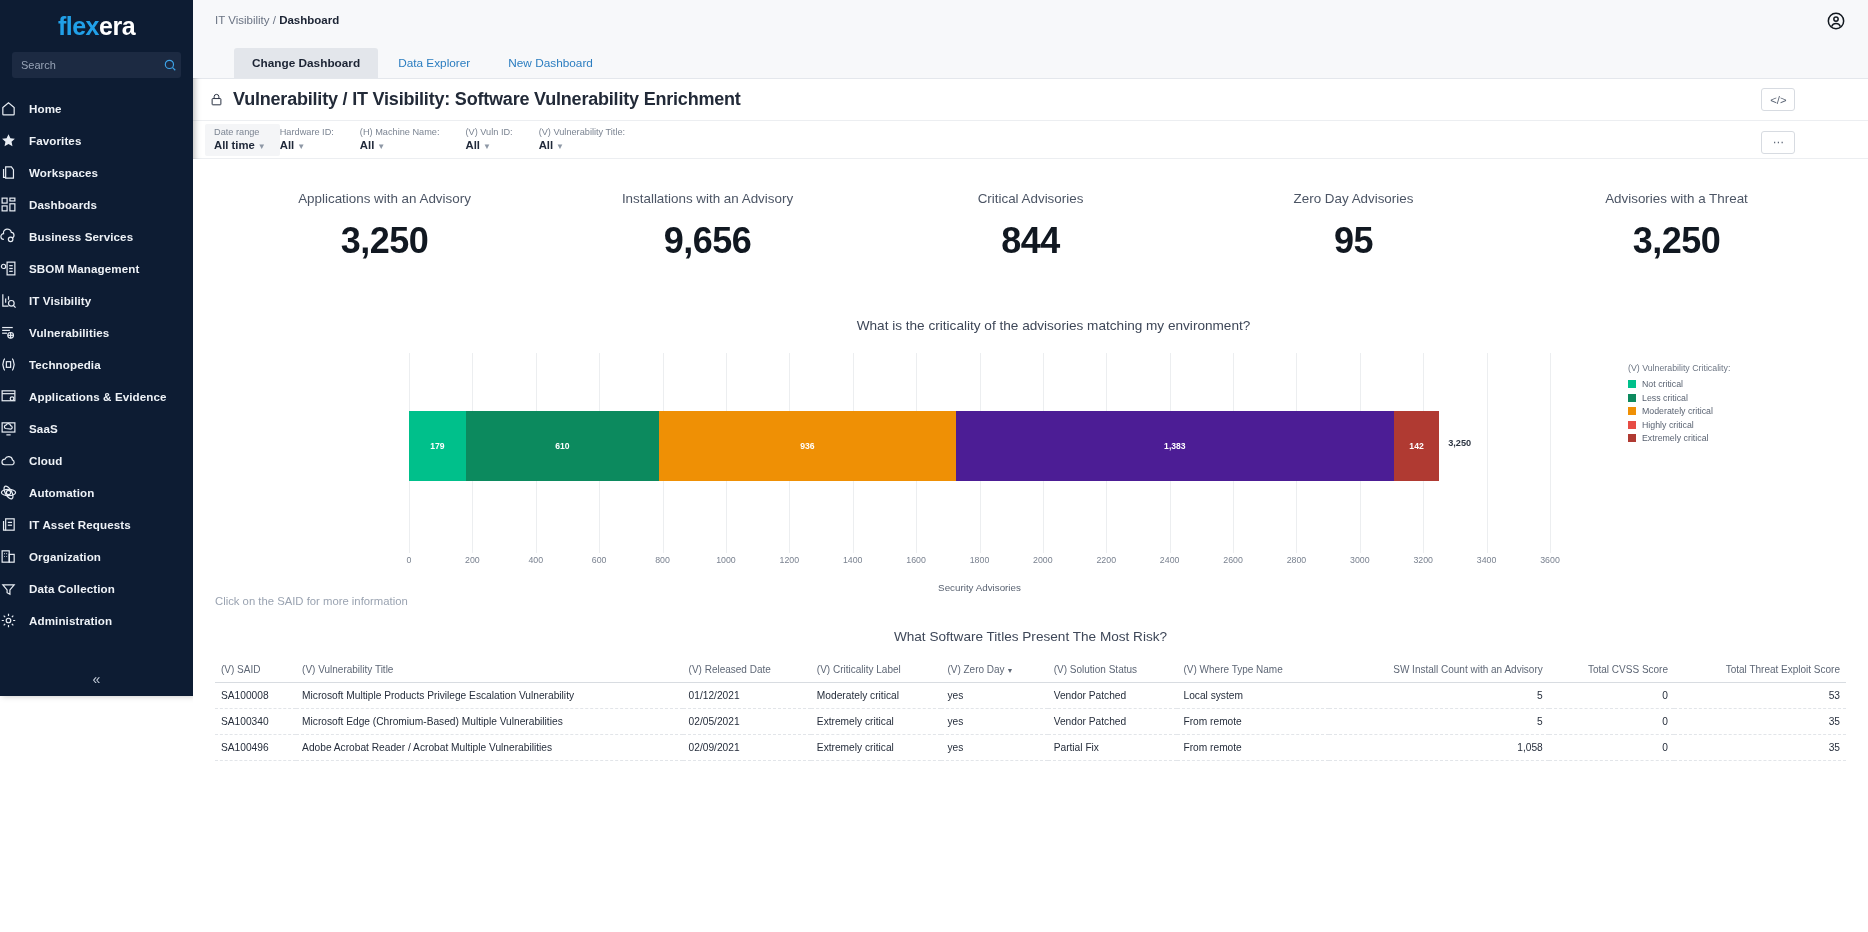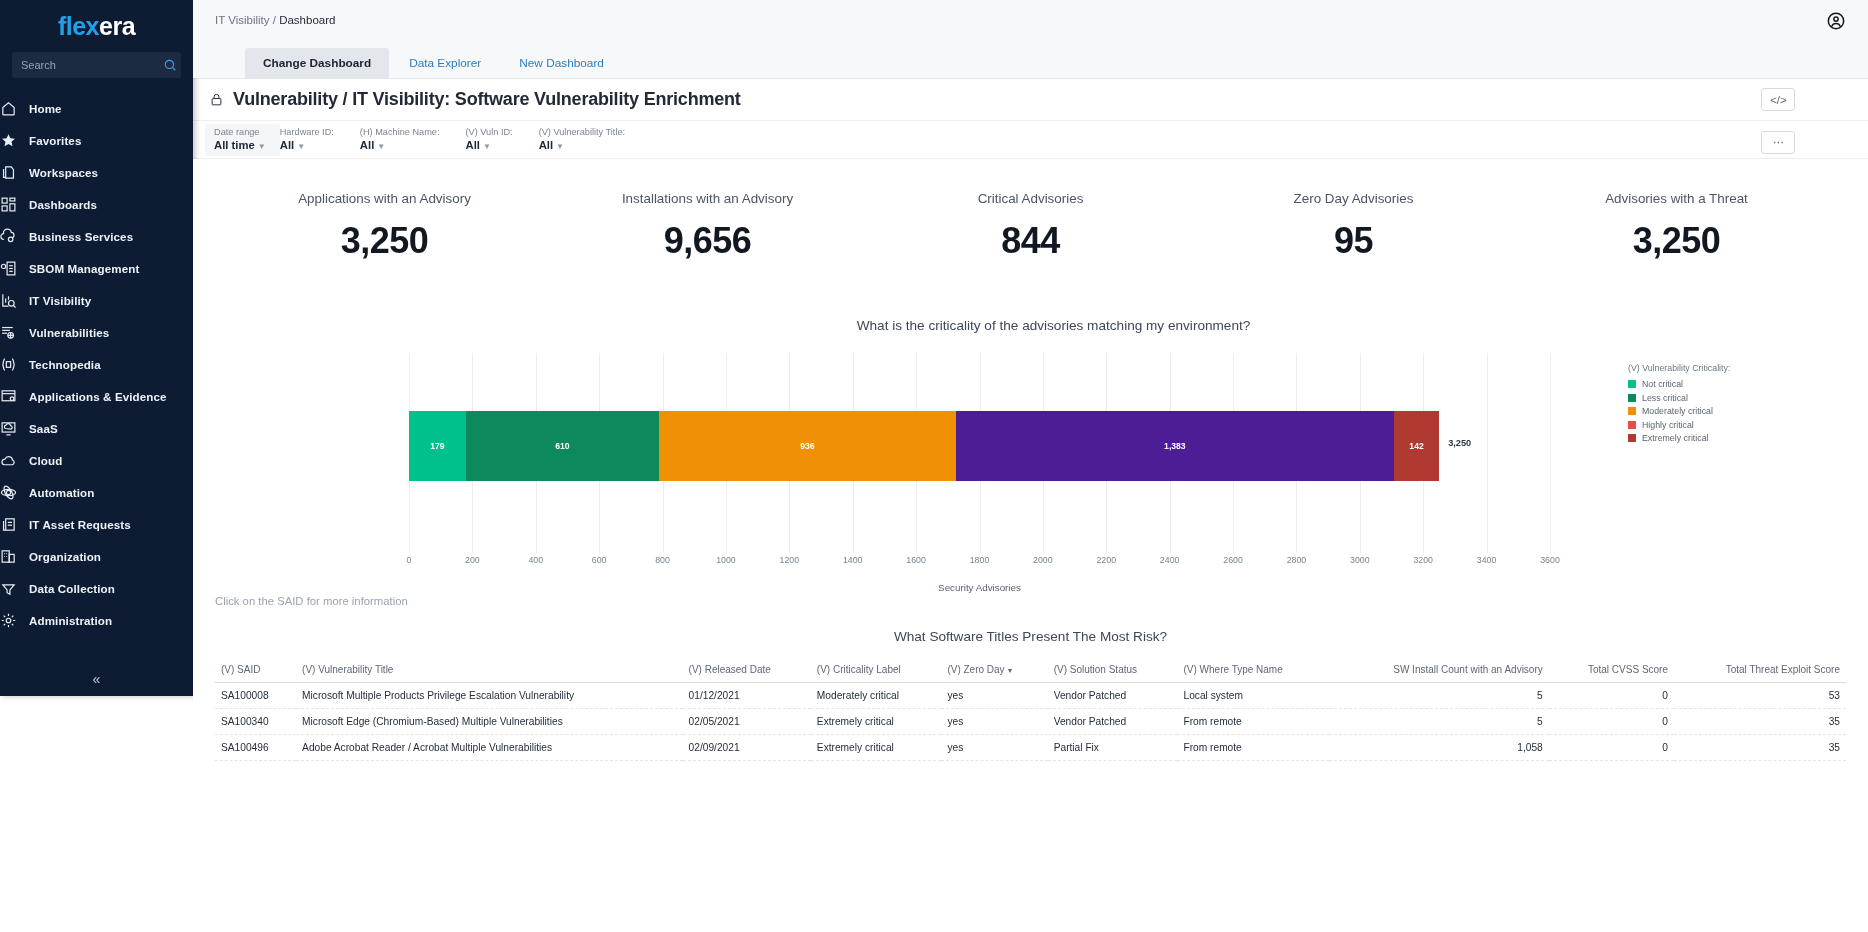--- a/index.html
+++ b/index.html
@@ -50,24 +50,24 @@
   }
 
   
   .main { flex: 1; height: 932px; background: #f7f8fa; display:flex; flex-direction:column; overflow:hidden; }
 
   .topbar {
     height: 78px; background: #f7f8fa; flex: 0 0 78px;
     position: relative;
   }
   .breadcrumb { position:absolute; left: 22px; top: 14px; font-size: 11.5px; color: #6a7383; }
-  .breadcrumb b { color: #1b2333; font-weight: 400; }
+  .breadcrumb b { color: #1b2333; font-weight: 700; }
   .account-ico { position:absolute; right: 22px; top: 11px; width: 20px; height: 20px; color:#12181f; cursor:pointer; }
 
-  .tabs { position:absolute; left: 15px; bottom: 0; display:flex; align-items:center; gap: 2px; padding-left: 13px; }
+  .tabs { position:absolute; left: 4px; bottom: 0; display:flex; align-items:center; gap: 2px; padding-left: 13px; }
   .tab {
     font-size: 11.8px; padding: 8px 18px; cursor:pointer; white-space: nowrap;
   }
   .tab.active { background: #e3e6eb; color:#1b2333; font-weight: 700; border-radius: 3px 3px 0 0; min-width: 120px; text-align:center; }
   .tab.link { color: #2b7dc0; }
 
   .card {
     margin: 0; background: #ffffff;
     flex: 1; display:flex; flex-direction:column; overflow:hidden;
     border-top: 1px solid #e4e7ec;

